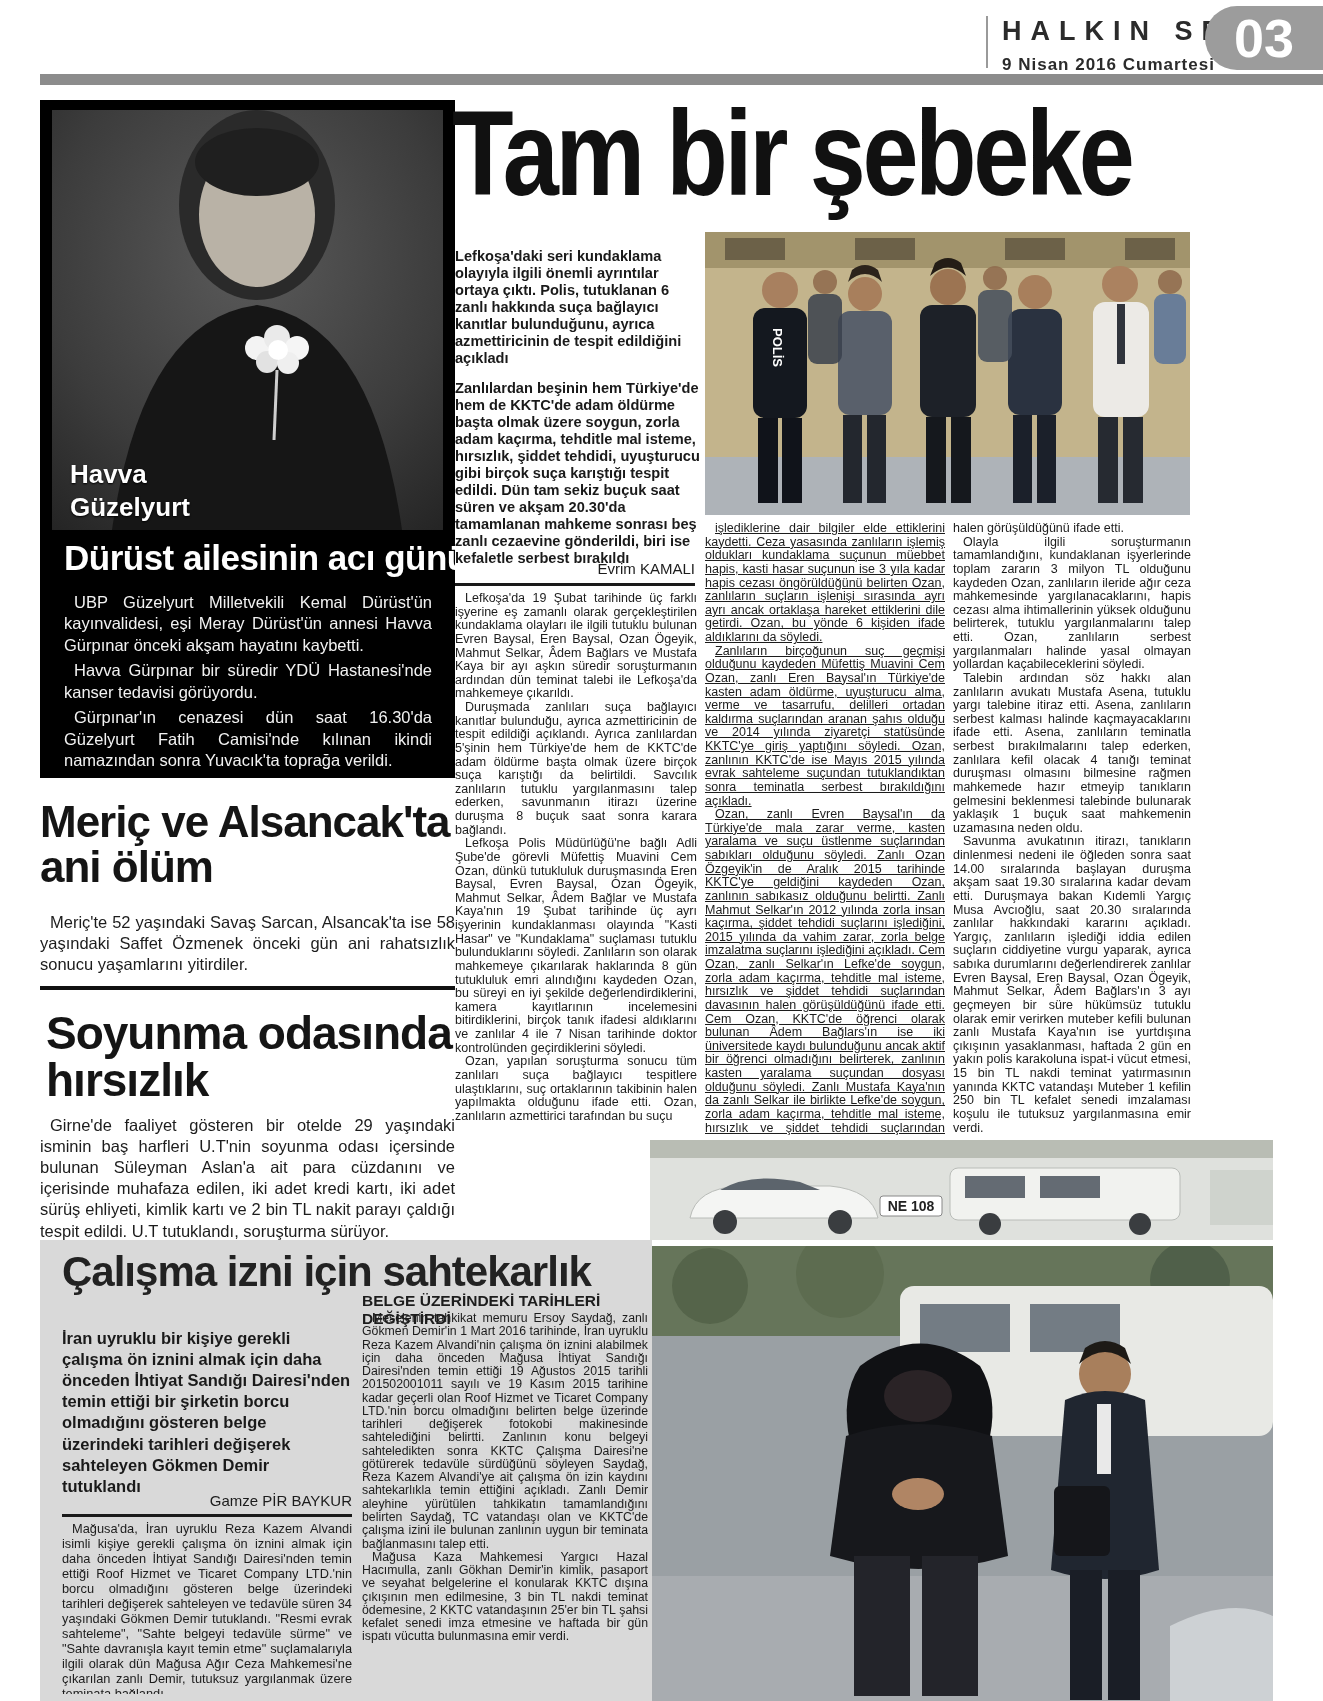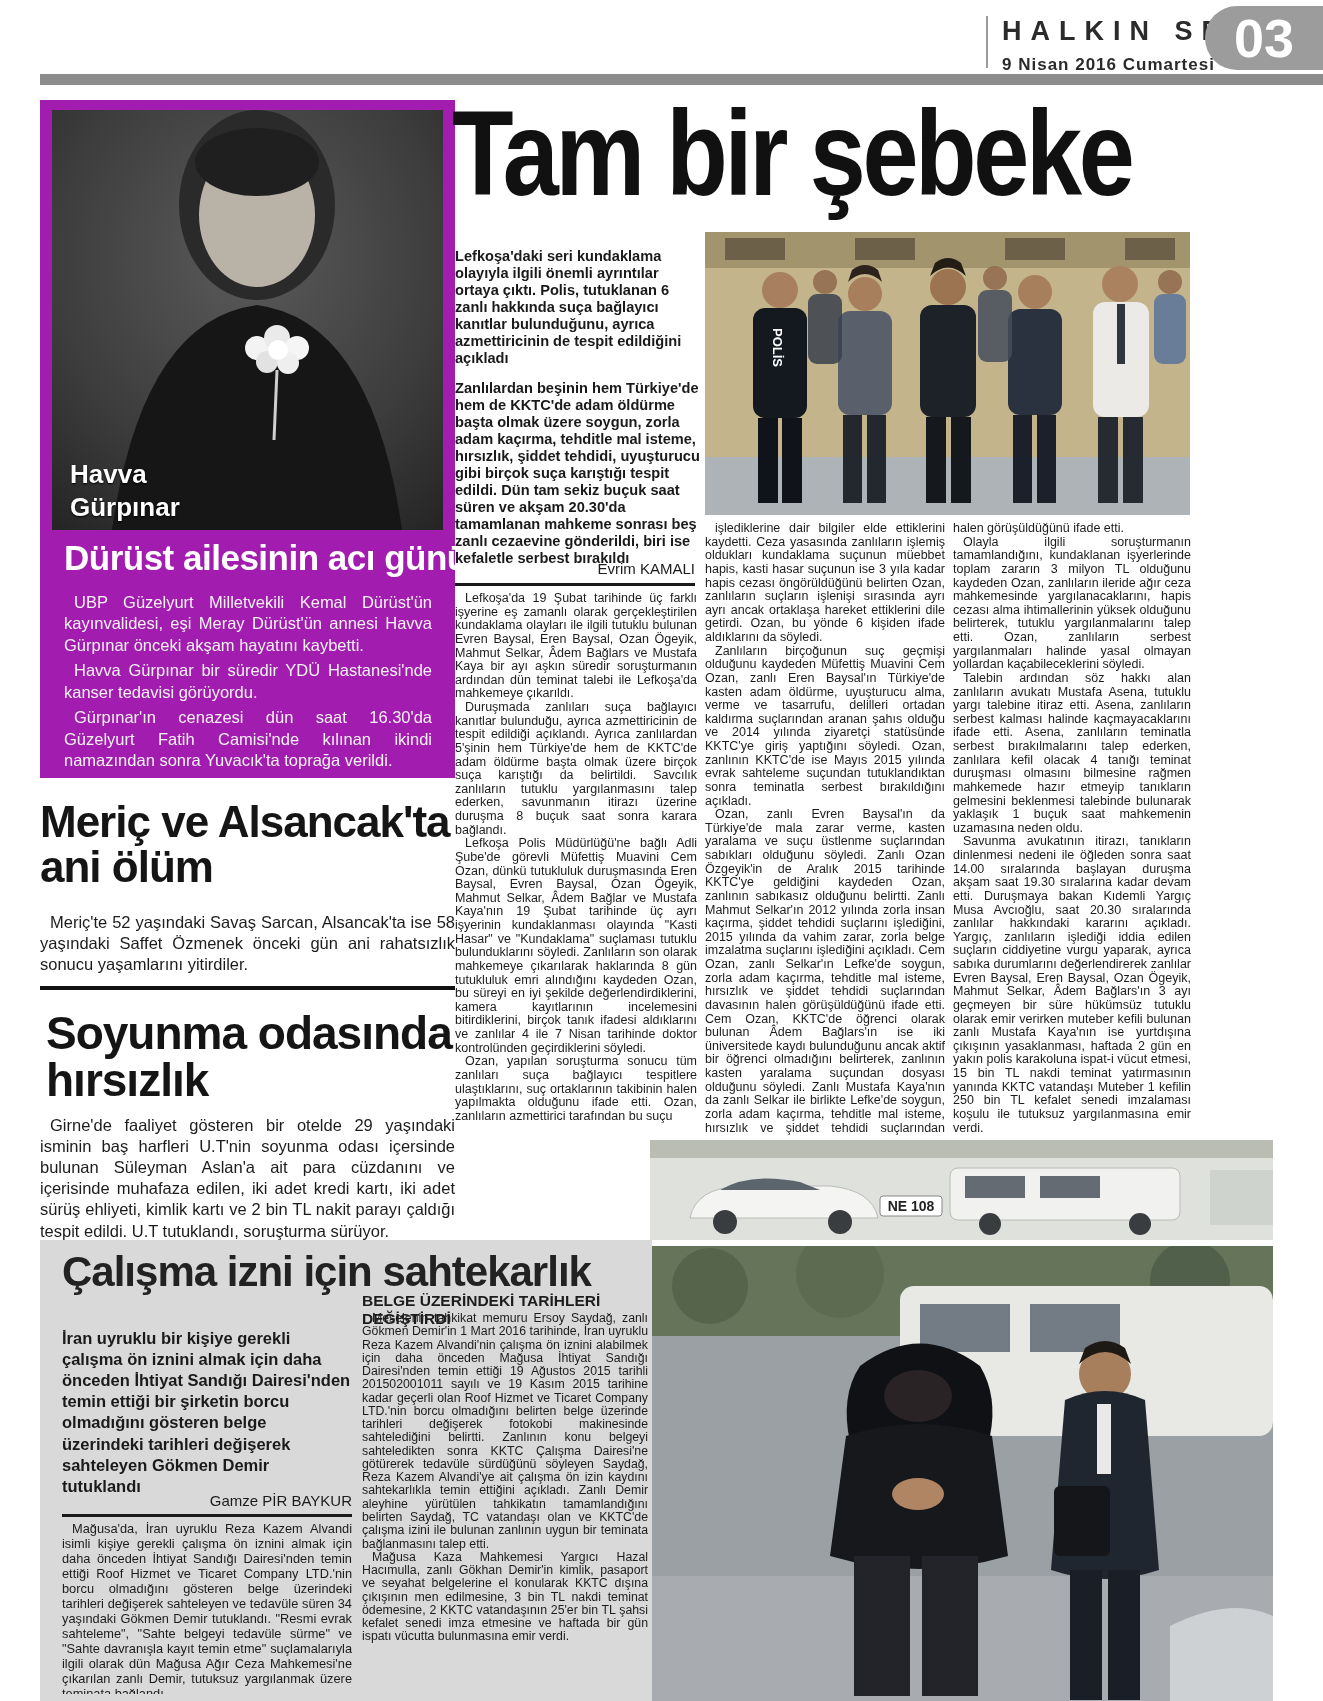--- a/index.html
+++ b/index.html
@@ -11,21 +11,21 @@
   .mast-date{font-weight:bold;font-size:17px;color:#2b2b2b;margin-top:8px;letter-spacing:1px;}
   .mast-divider{width:2px;height:52px;background:#9a9a9a;}
   .page-badge{background:#9c9c9c;color:#ffffff;font-weight:bold;font-size:54px;
               border-radius:34px 0 0 34px;display:flex;align-items:center;justify-content:center;}
   .header-bar{background:#8c8c8c;}
   
   .huge-head{font-weight:bold;color:#111;line-height:.95;white-space:nowrap;
              transform-origin:left top;}
   .sec-head{font-weight:bold;color:#151515;line-height:1.02;letter-spacing:-1px;}
   
-  .blackbox{background:#a21caf;color:#f2f2f2;}
+  .blackbox{background:#000000;color:#f2f2f2;}
   .obit-caption{color:#fff;font-weight:bold;font-size:26px;line-height:1.25;text-shadow:0 1px 2px #000;}
   .obit-head{color:#fff;font-weight:bold;font-size:35px;letter-spacing:-.5px;white-space:nowrap;}
   .obit-body p{margin:0 0 4px 0;font-size:16.5px;line-height:1.3;text-align:justify;text-indent:10px;}
   
   .lede{font-weight:bold;font-size:14.6px;line-height:1.16;color:#1a1a1a;}
   .lede p{margin:12px 0 14px 0;}
   .byline{font-weight:normal;font-size:15px;text-align:right;}
   .by-rule{height:3px;background:#1a1a1a;}
   .news-col{font-size:12.5px;line-height:1.09;overflow:hidden;}
   .news-col p{margin:0;text-indent:10px;text-align:justify;}
@@ -76,21 +76,21 @@
             <circle cx="225" cy="228" r="13" fill="#eaeaea"></circle>
           <circle cx="245" cy="238" r="12" fill="#f5f5f5"></circle>
             <circle cx="215" cy="252" r="11" fill="#e2e2e2"></circle>
           <circle cx="236" cy="253" r="11" fill="#efefef"></circle>
             <circle cx="226" cy="240" r="10" fill="#ffffff"></circle>
         </g>
       </svg>
     </div>
     <div class="abs obit-caption" style="left:30px;top:358px;">
       <div>Havva</div>
-      <div>Gürpınar</div>
+      <div>Güzelyurt</div>
     </div>
     <div class="abs obit-head" style="left:24px;top:438px;">Dürüst ailesinin acı günü</div>
     <div class="abs obit-body" style="left:24px;top:492px;width:368px;">
       <p>UBP Güzelyurt Milletvekili Kemal Dürüst'ün kayınvalidesi, eşi Meray Dürüst'ün annesi Havva Gürpınar önceki akşam hayatını kaybetti.</p>
       <p>Havva Gürpınar bir süredir YDÜ Hastanesi'nde kanser tedavisi görüyordu.</p>
       <p>Gürpınar'ın cenazesi dün saat 16.30'da Güzelyurt Fatih Camisi'nde kılınan ikindi namazından sonra Yuvacık'ta toprağa verildi.</p>
     </div>
   </div>
 
   <div class="abs sec-head" style="left:40px;top:800px;font-size:44px;">
@@ -174,21 +174,21 @@
       </g>
     </svg>
   </div>
 
   <div class="abs news-col" style="left:455px;top:592px;width:242px;height:620px;">
     <p>Lefkoşa'da 19 Şubat tarihinde üç farklı işyerine eş zamanlı olarak gerçekleştirilen kundaklama olayları ile ilgili tutuklu bulunan Evren Baysal, Eren Baysal, Ozan Ögeyik, Mahmut Selkar, Âdem Bağlars ve Mustafa Kaya bir ayı aşkın süredir soruşturmanın ardından dün teminat talebi ile Lefkoşa'da mahkemeye çıkarıldı.</p>
     <p>Duruşmada zanlıları suça bağlayıcı kanıtlar bulunduğu, ayrıca azmettiricinin de tespit edildiği açıklandı. Ayrıca zanlılardan 5'şinin hem Türkiye'de hem de KKTC'de adam öldürme başta olmak üzere birçok suça karıştığı da belirtildi. Savcılık zanlıların tutuklu yargılanmasını talep ederken, savunmanın itirazı üzerine duruşma 8 buçuk saat sonra karara bağlandı.</p>
     <p>Lefkoşa Polis Müdürlüğü'ne bağlı Adli Şube'de görevli Müfettiş Muavini Cem Ozan, dünkü tutukluluk duruşmasında Eren Baysal, Evren Baysal, Ozan Ögeyik, Mahmut Selkar, Âdem Bağlar ve Mustafa Kaya'nın 19 Şubat tarihinde üç ayrı işyerinin kundaklanması olayında "Kasti Hasar" ve "Kundaklama" suçlaması tutuklu bulunduklarını söyledi. Zanlıların son olarak mahkemeye çıkarılarak haklarında 8 gün tutukluluk emri alındığını kaydeden Ozan, bu süreyi en iyi şekilde değerlendirdiklerini, kamera kayıtlarının incelemesini bitirdiklerini, birçok tanık ifadesi aldıklarını ve zanlılar 4 ile 7 Nisan tarihinde doktor kontrolünden geçirdiklerini söyledi.</p>
     <p>Ozan, yapılan soruşturma sonucu tüm zanlıları suça bağlayıcı tespitlere ulaştıklarını, suç ortaklarının takibinin halen yapılmakta olduğunu ifade etti. Ozan, zanlıların azmettirici tarafından bu suçu</p>
   </div>
-  <div class="abs news-col" style="left:705px;top:522px;width:240px;height:613px;">
+  <div class="abs news-col" style="left:705px;top:522px;width:240px;height:613px;text-decoration:underline;">
     <p>işlediklerine dair bilgiler elde ettiklerini kaydetti. Ceza yasasında zanlıların işlemiş oldukları kundaklama suçunun müebbet hapis, kasti hasar suçunun ise 3 yıla kadar hapis cezası öngörüldüğünü belirten Ozan, zanlıların suçların işlenişi sırasında ayrı ayrı ancak ortaklaşa hareket ettiklerini dile getirdi. Ozan, bu yönde 6 kişiden ifade aldıklarını da söyledi.</p>
     <p>Zanlıların birçoğunun suç geçmişi olduğunu kaydeden Müfettiş Muavini Cem Ozan, zanlı Eren Baysal'ın Türkiye'de kasten adam öldürme, uyuşturucu alma, verme ve tasarrufu, delilleri ortadan kaldırma suçlarından aranan şahıs olduğu ve 2014 yılında ziyaretçi statüsünde KKTC'ye giriş yaptığını söyledi. Ozan, zanlının KKTC'de ise Mayıs 2015 yılında evrak sahteleme suçundan tutuklandıktan sonra teminatla serbest bırakıldığını açıkladı.</p>
     <p>Ozan, zanlı Evren Baysal'ın da Türkiye'de mala zarar verme, kasten yaralama ve suçu üstlenme suçlarından sabıkları olduğunu söyledi. Zanlı Ozan Özgeyik'in de Aralık 2015 tarihinde KKTC'ye geldiğini kaydeden Ozan, zanlının sabıkasız olduğunu belirtti. Zanlı Mahmut Selkar'ın 2012 yılında zorla insan kaçırma, şiddet tehdidi suçlarını işlediğini, 2015 yılında da vahim zarar, zorla belge imzalatma suçlarını işlediğini açıkladı. Cem Ozan, zanlı Selkar'ın Lefke'de soygun, zorla adam kaçırma, tehditle mal isteme, hırsızlık ve şiddet tehdidi suçlarından davasının halen görüşüldüğünü ifade etti. Cem Ozan, KKTC'de öğrenci olarak bulunan Âdem Bağlars'ın ise iki üniversitede kaydı bulunduğunu ancak aktif bir öğrenci olmadığını belirterek, zanlının kasten yaralama suçundan dosyası olduğunu söyledi. Zanlı Mustafa Kaya'nın da zanlı Selkar ile birlikte Lefke'de soygun, zorla adam kaçırma, tehditle mal isteme, hırsızlık ve şiddet tehdidi suçlarından davasının</p>
   </div>
   <div class="abs news-col" style="left:953px;top:522px;width:238px;height:613px;">
     <p style="text-indent:0;">halen görüşüldüğünü ifade etti.</p>
     <p>Olayla ilgili soruşturmanın tamamlandığını, kundaklanan işyerlerinde toplam zararın 3 milyon TL olduğunu kaydeden Ozan, zanlıların ileride ağır ceza mahkemesinde yargılanacaklarını, hapis cezası alma ihtimallerinin yüksek olduğunu belirterek, tutuklu yargılanmalarını talep etti. Ozan, zanlıların serbest yargılanmaları halinde yasal olmayan yollardan kaçabileceklerini söyledi.</p>
     <p>Talebin ardından söz hakkı alan zanlıların avukatı Mustafa Asena, tutuklu yargı talebine itiraz etti. Asena, zanlıların serbest kalması halinde kaçmayacaklarını ifade etti. Asena, zanlıların teminatla serbest bırakılmalarını talep ederken, zanlılara kefil olacak 4 tanığı teminat duruşması olmasını bilmesine rağmen mahkemede hazır etmeyip tanıkların gelmesini beklenmesi talebinde bulunarak yaklaşık 1 buçuk saat mahkemenin uzamasına neden oldu.</p>
     <p>Savunma avukatının itirazı, tanıkların dinlenmesi nedeni ile öğleden sonra saat 14.00 sıralarında başlayan duruşma akşam saat 19.30 sıralarına kadar devam etti. Duruşmaya bakan Kıdemli Yargıç Musa Avcıoğlu, saat 20.30 sıralarında zanlılar hakkındaki kararını açıkladı. Yargıç, zanlıların işlediği iddia edilen suçların ciddiyetine vurgu yaparak, ayrıca sabıka durumlarını değerlendirerek zanlılar Evren Baysal, Eren Baysal, Ozan Ögeyik, Mahmut Selkar, Âdem Bağlars'ın 3 ayı geçmeyen bir süre hükümsüz tutuklu olarak emir verirken muteber kefili bulunan zanlı Mustafa Kaya'nın ise yurtdışına çıkışının yasaklanması, haftada 2 gün en yakın polis karakoluna ispat-i vücut etmesi, 15 bin TL nakdi teminat yatırmasının yanında KKTC vatandaşı Muteber 1 kefilin 250 bin TL kefalet senedi imzalaması koşulu ile tutuksuz yargılanmasına emir verdi.</p>
   </div>

